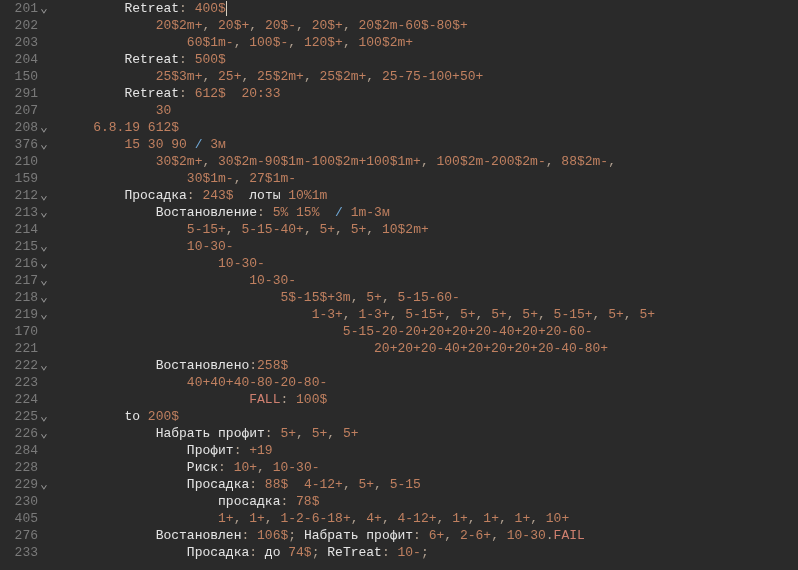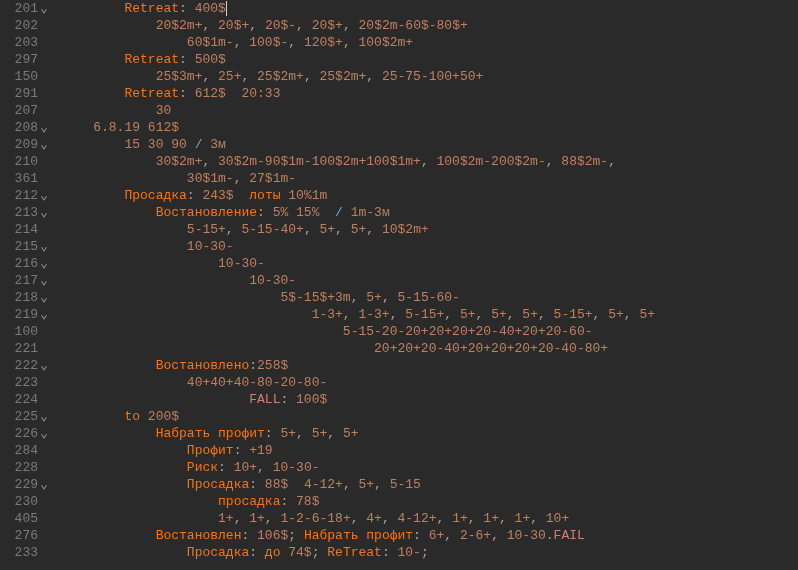--- a/index.html
+++ b/index.html
@@ -4,50 +4,50 @@
 <style>
   html,body{margin:0;padding:0;background:#2a2a2a;color:#c0b0a0;font-family:Consolas,"Courier New",monospace;font-size:13px;line-height:17px;}
   .editor{display:flex;width:798px;height:570px;overflow:hidden;background:#2a2a2a;}
   .gutter{width:50px;flex:0 0 50px;background:#2a2a2a;color:#7a7a7a;text-align:right;padding-right:4px;user-select:none;}
   .gutter .row{height:17px;white-space:nowrap;position:relative;}
   .gutter .ar{display:inline-block;width:12px;text-align:center;color:#9a9a9a;}
   .code{flex:1;padding-left:8px;white-space:pre;}
   .code .row{height:17px;}
   .c-num{color:#c08060;}        
   .c-op{color:#b0a090;}         
-  .c-kw{color:#f97316;}         
+  .c-kw{color:#e5e5e5;}         
   .c-blue{color:#6fa8d6;}
   .c-red{color:#d08070;}
   .cursor{border-right:1px solid #d8d0c0;}
 </style>
 </head>
 <body>
 
 <div class="editor">
   <div class="gutter" id="gutter">
       <div class="row"><span>201</span><span class="ar">⌄</span></div>
       <div class="row"><span>202</span><span class="ar"> </span></div>
       <div class="row"><span>203</span><span class="ar"> </span></div>
-      <div class="row"><span>297</span><span class="ar"> </span></div>
+      <div class="row"><span>204</span><span class="ar"> </span></div>
       <div class="row"><span>150</span><span class="ar"> </span></div>
       <div class="row"><span>291</span><span class="ar"> </span></div>
       <div class="row"><span>207</span><span class="ar"> </span></div>
       <div class="row"><span>208</span><span class="ar">⌄</span></div>
-      <div class="row"><span>209</span><span class="ar">⌄</span></div>
+      <div class="row"><span>376</span><span class="ar">⌄</span></div>
       <div class="row"><span>210</span><span class="ar"> </span></div>
-      <div class="row"><span>361</span><span class="ar"> </span></div>
+      <div class="row"><span>159</span><span class="ar"> </span></div>
       <div class="row"><span>212</span><span class="ar">⌄</span></div>
       <div class="row"><span>213</span><span class="ar">⌄</span></div>
       <div class="row"><span>214</span><span class="ar"> </span></div>
       <div class="row"><span>215</span><span class="ar">⌄</span></div>
       <div class="row"><span>216</span><span class="ar">⌄</span></div>
       <div class="row"><span>217</span><span class="ar">⌄</span></div>
       <div class="row"><span>218</span><span class="ar">⌄</span></div>
       <div class="row"><span>219</span><span class="ar">⌄</span></div>
-      <div class="row"><span>100</span><span class="ar"> </span></div>
+      <div class="row"><span>170</span><span class="ar"> </span></div>
       <div class="row"><span>221</span><span class="ar"> </span></div>
       <div class="row"><span>222</span><span class="ar">⌄</span></div>
       <div class="row"><span>223</span><span class="ar"> </span></div>
       <div class="row"><span>224</span><span class="ar"> </span></div>
       <div class="row"><span>225</span><span class="ar">⌄</span></div>
       <div class="row"><span>226</span><span class="ar">⌄</span></div>
       <div class="row"><span>284</span><span class="ar"> </span></div>
       <div class="row"><span>228</span><span class="ar"> </span></div>
       <div class="row"><span>229</span><span class="ar">⌄</span></div>
       <div class="row"><span>230</span><span class="ar"> </span></div>

